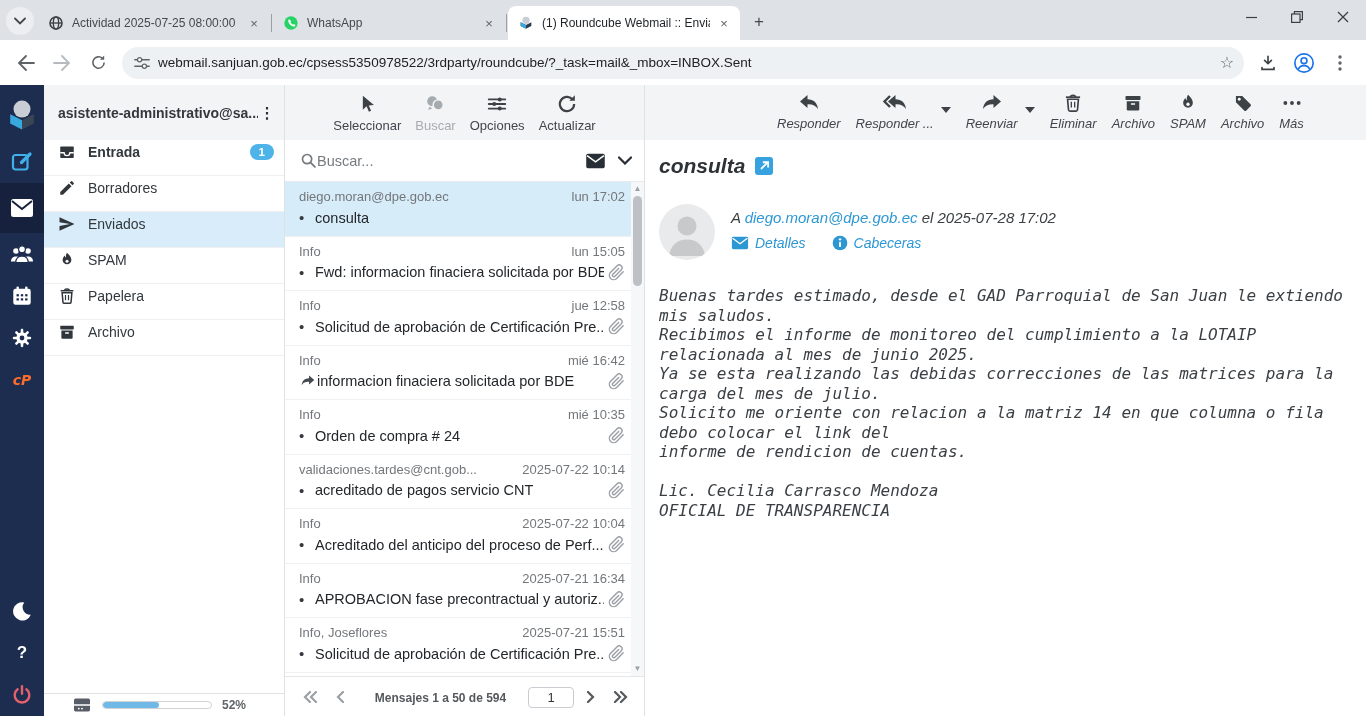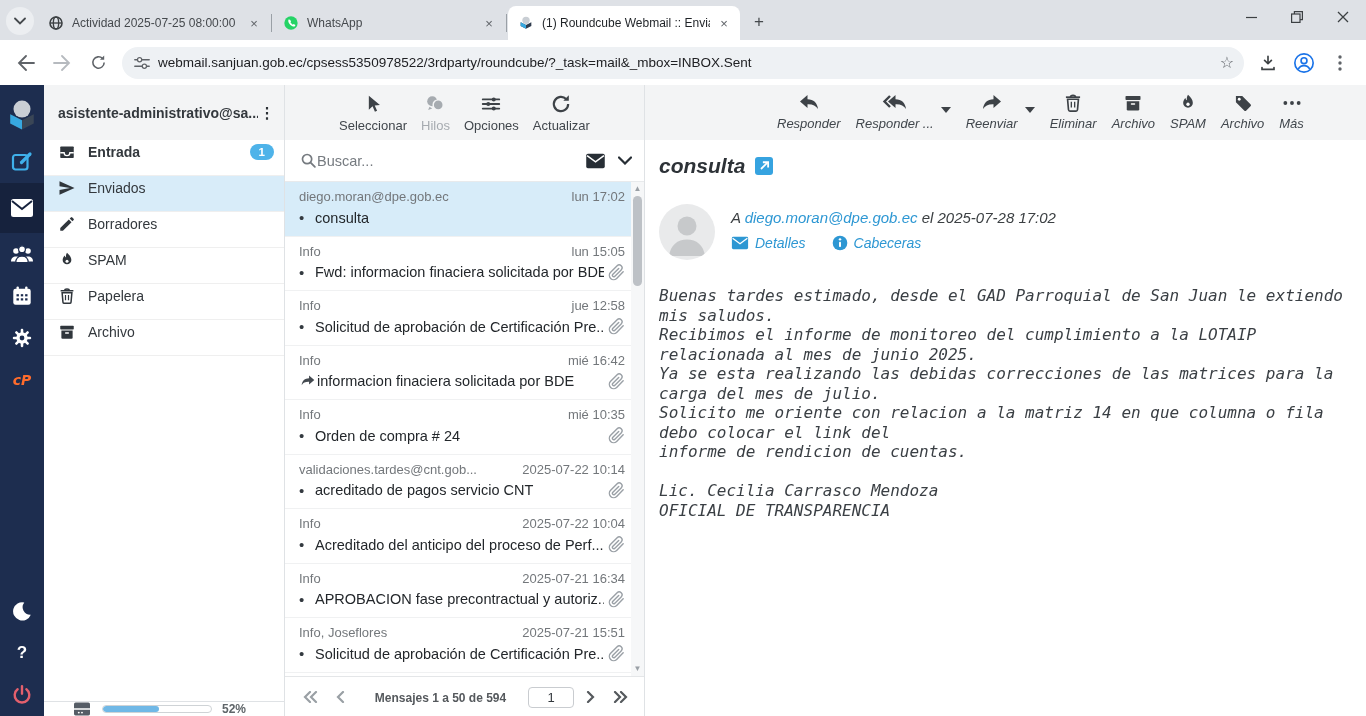--- a/index.html
+++ b/index.html
@@ -43,21 +43,21 @@
   .acct-head { height:55px; background:#f3f4f5; display:flex; align-items:center; padding:0 8px 0 14px; }
   .acct-name { flex:1; font-size:14px; font-weight:bold; color:#33383d; white-space:nowrap; overflow:hidden; }
   .kebab { width:18px; text-align:center; color:#2c3136; font-weight:bold; font-size:15px; letter-spacing:0; line-height:5px; }
   .folder-list { flex:1; }
   .folder { height:36px; display:flex; align-items:center; padding:0 10px 12px 14px; border-bottom:1px solid #efefef;
     font-size:14px; color:#33383d; }
   .folder .fico { width:18px; height:18px; margin-right:12px; flex:0 0 auto; }
   .folder.bold .flabel { font-weight:bold; }
   .folder.sel { background:#d8ecf9; }
   .badge { background:#4eb3e9; color:#fff; font-size:11.5px; font-weight:bold; border-radius:9px; padding:2px 9px; }
-  .quota { height:15px; border-top:1px solid #dfe2e5; display:flex; align-items:center; padding:0 12px 0 28px; gap:10px; }
+  .quota { height:23px; border-top:1px solid #dfe2e5; display:flex; align-items:center; padding:0 12px 0 28px; gap:10px; }
   .qbar { width:110px; height:8px; border:1px solid #cfd3d6; border-radius:5px; background:#fff; overflow:hidden; }
   .qfill { height:100%; background:#70b8e6; border-radius:5px; }
   .qpct { font-size:12px; color:#5f6569; font-weight:bold; }
 
   
   .listcol { width:360px; border-right:1px solid #dfe2e5; display:flex; flex-direction:column; flex:0 0 auto; }
   .list-toolbar { height:55px; background:#f3f4f5; display:flex; align-items:flex-start; justify-content:center;
     gap:14px; padding-top:8px;text-align:right; }
   .tbtn { display:flex; flex-direction:column; align-items:center; gap:3px; font-size:13px; color:#40464c; }
   .tbtn.disabled { color:#a6abb0; }
@@ -302,32 +302,32 @@
     <div class="folder-list">
       <div class="folder bold">
         <svg class="fico" viewBox="0 0 24 24">
             <path d="M4 4.5h16a1 1 0 0 1 1 1V19a1 1 0 0 1-1 1H4a1 1 0 0 1-1-1V5.5a1 1 0 0 1 1-1z" fill="#30363c"></path>
             <path d="M3 13h5.2a3.8 3.8 0 0 0 7.6 0H21" fill="none" stroke="#fff" stroke-width="1.8"></path>
           </svg>
         <span class="flabel">Entrada</span>
         <span style="flex:1"></span>
         <span class="badge">1</span>
       </div>
-      <div class="folder sel">
-        <svg class="fico" viewBox="0 0 24 24">
-            <path d="M2 21l20-9L2 3v6.5L16 12 2 14.5z" fill="#30363c"></path>
-          </svg>
-        <span class="flabel">Enviados</span>
-      </div>
       <div class="folder">
         <svg class="fico" viewBox="0 0 24 24">
             <path d="M3 17.4V21h3.6L18 9.6 14.4 6z" fill="#30363c"></path>
             <path d="M15.6 4.8l3.6 3.6 1.6-1.6a1.3 1.3 0 0 0 0-1.8l-1.8-1.8a1.3 1.3 0 0 0-1.8 0z" fill="#30363c"></path>
           </svg>
         <span class="flabel">Borradores</span>
+      </div>
+      <div class="folder sel">
+        <svg class="fico" viewBox="0 0 24 24">
+            <path d="M2 21l20-9L2 3v6.5L16 12 2 14.5z" fill="#30363c"></path>
+          </svg>
+        <span class="flabel">Enviados</span>
       </div>
       <div class="folder">
         <svg class="fico" viewBox="0 0 24 24">
             <path d="M12 2.2c3.6 3.2 5.8 6.3 5.8 9.7a5.8 5.8 0 0 1-11.6 0c0-2.3 1.3-4.4 2.6-6 .4 1.3 1 2.2 2 2.8-.6-2.7 0-4.8 1.2-6.5z" fill="#30363c"></path>
             <circle cx="12" cy="13.5" r="2" fill="#fff"></circle>
           </svg>
         <span class="flabel">SPAM</span>
       </div>
       <div class="folder">
         <svg class="fico" viewBox="0 0 24 24">
@@ -368,21 +368,21 @@
             <path d="M7 2v17l4.5-4.2 2.8 6.4 2.6-1.1-2.8-6.4 6.2-.6z" fill="#3d4247"></path>
           </svg>
         <span>Seleccionar</span>
       </div>
       <div class="tbtn disabled">
         <svg width="24" height="22" viewBox="0 0 24 24">
             <circle cx="9" cy="9" r="5.5" fill="#a6abb0"></circle>
             <circle cx="15.5" cy="13" r="5.5" fill="#a6abb0" stroke="#f3f4f5" stroke-width="1.6"></circle>
             <path d="M6 15l-1.5 3.5L9 17z" fill="#a6abb0"></path>
           </svg>
-        <span>Hilos</span>
+        <span>Buscar</span>
       </div>
       <div class="tbtn">
         <svg width="22" height="22" viewBox="0 0 24 24">
             <g stroke="#3d4247" stroke-width="2" stroke-linecap="round">
               <path d="M3 7h18M3 12h18M3 17h18"></path>
             </g>
             <circle cx="15" cy="7" r="2.2" fill="#3d4247"></circle>
             <circle cx="9" cy="12" r="2.2" fill="#3d4247"></circle>
             <circle cx="15" cy="17" r="2.2" fill="#3d4247"></circle>
           </svg>

